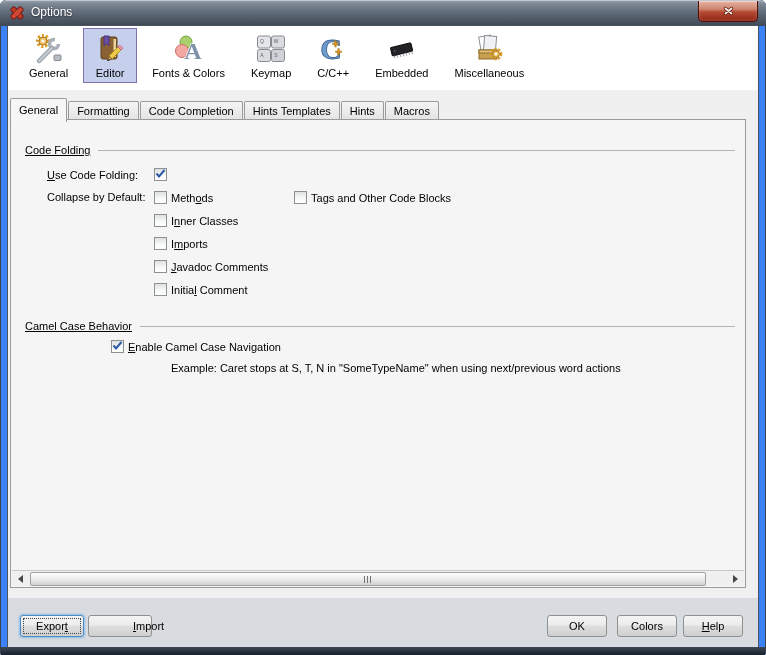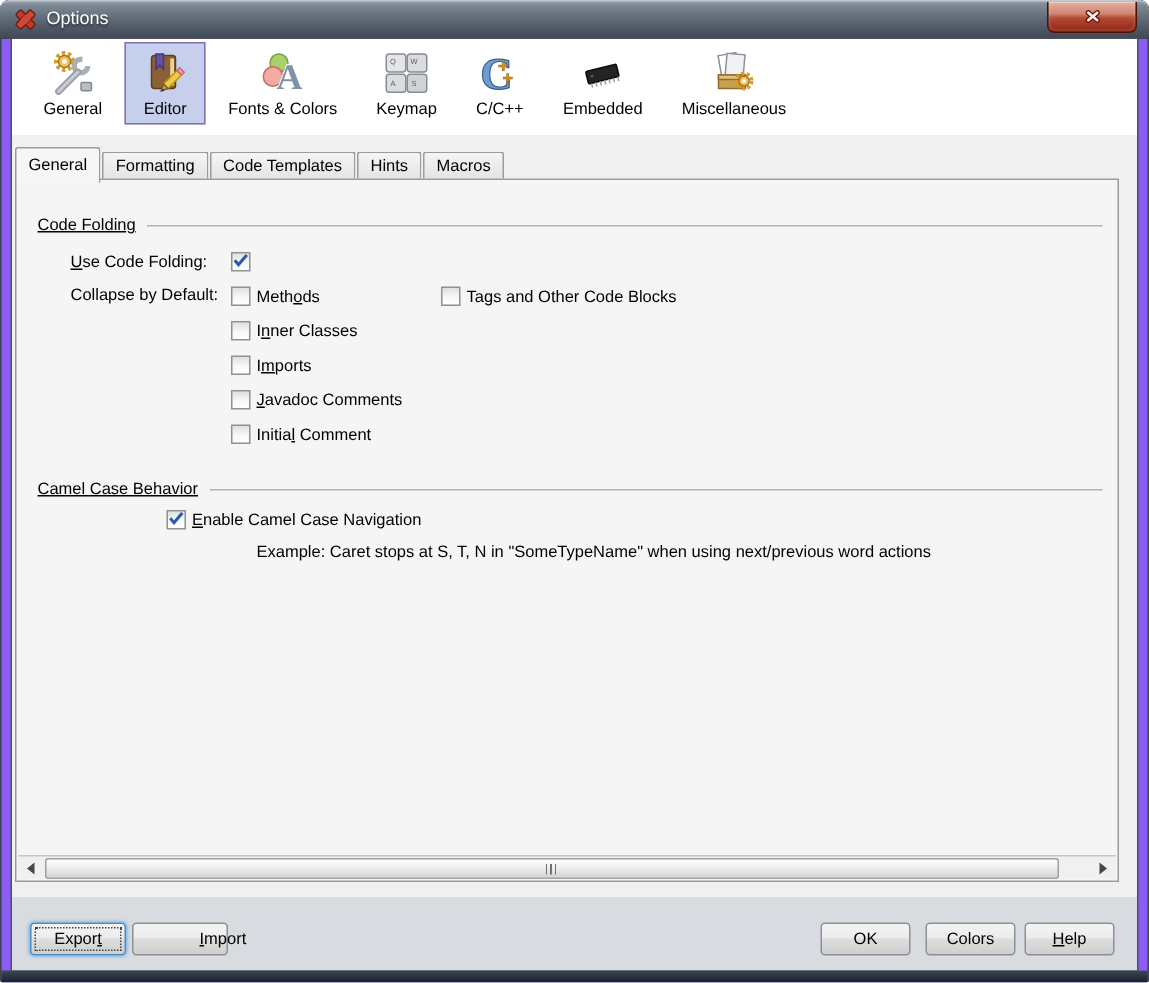--- a/index.html
+++ b/index.html
@@ -1,19 +1,19 @@
 <!DOCTYPE html>
 <html><head>
 <meta charset="utf-8">
 <style>
   html,body{margin:0;padding:0;}
   body{width:766px;height:655px;font-family:"Liberation Sans",sans-serif;font-size:11px;color:#000;background:#fff;}
 
   
-  .window{position:relative;width:766px;height:655px;background:#8b5cf6;border-radius:6px 6px 2px 2px;overflow:hidden;box-shadow:inset 0 0 0 1px #39424e;}
+  .window{position:relative;width:766px;height:655px;background:#3b82f6;border-radius:6px 6px 2px 2px;overflow:hidden;box-shadow:inset 0 0 0 1px #39424e;}
   .window::after{content:"";position:absolute;left:1px;right:1px;bottom:0;height:8px;background:linear-gradient(#3d4755,#17202c);}
   .titlebar{position:absolute;top:0;left:0;right:0;height:26px;background:linear-gradient(to bottom,#a3adb8 0%,#7f8a97 12%,#626d7b 45%,#49525f 82%,#3e4751 100%);border-radius:6px 6px 0 0;box-shadow:inset 0 1px 0 rgba(255,255,255,.35);}
   .app-icon{position:absolute;left:9px;top:5px;width:16px;height:16px;}
   .win-title{position:absolute;left:31px;top:0;line-height:25px;font-size:12px;color:#fff;text-shadow:0 1px 2px rgba(0,0,0,.6);}
   .close-btn{position:absolute;top:1px;right:8px;width:58px;height:20px;background:linear-gradient(#e6b2a2 0%,#cf8672 40%,#b44a34 55%,#8f2715 100%);border:1px solid #4e0f05;border-top:none;border-radius:0 0 5px 5px;box-shadow:inset 0 1px 0 rgba(255,255,255,.4),inset 0 0 3px rgba(255,255,255,.25);display:flex;align-items:center;justify-content:center;cursor:default;}
 
   
   .dialog{position:absolute;top:26px;left:8px;right:8px;bottom:8px;background:#d8dbe0;box-shadow:0 0 0 1px #49525e;}
 
   
@@ -178,21 +178,22 @@
           <circle cx="23" cy="21" r="1.3" fill="#fffdf4"></circle>
         </svg>
         <span class="tool-label">Miscellaneous</span>
       </div>
     </div>
 
     <div class="body">
       <div class="tabs">
         <div class="tab on">General</div>
         <div class="tab">Formatting</div>
-        <div class="tab">Code Templates</div>
+        <div class="tab">Code Completion</div>
+        <div class="tab">Hints Templates</div>
         <div class="tab">Hints</div>
         <div class="tab">Macros</div>
       </div>
 
       <div class="panel">
 
         <div class="sec first">
           <span>Code Folding</span>
           <span class="line"></span>
         </div>

